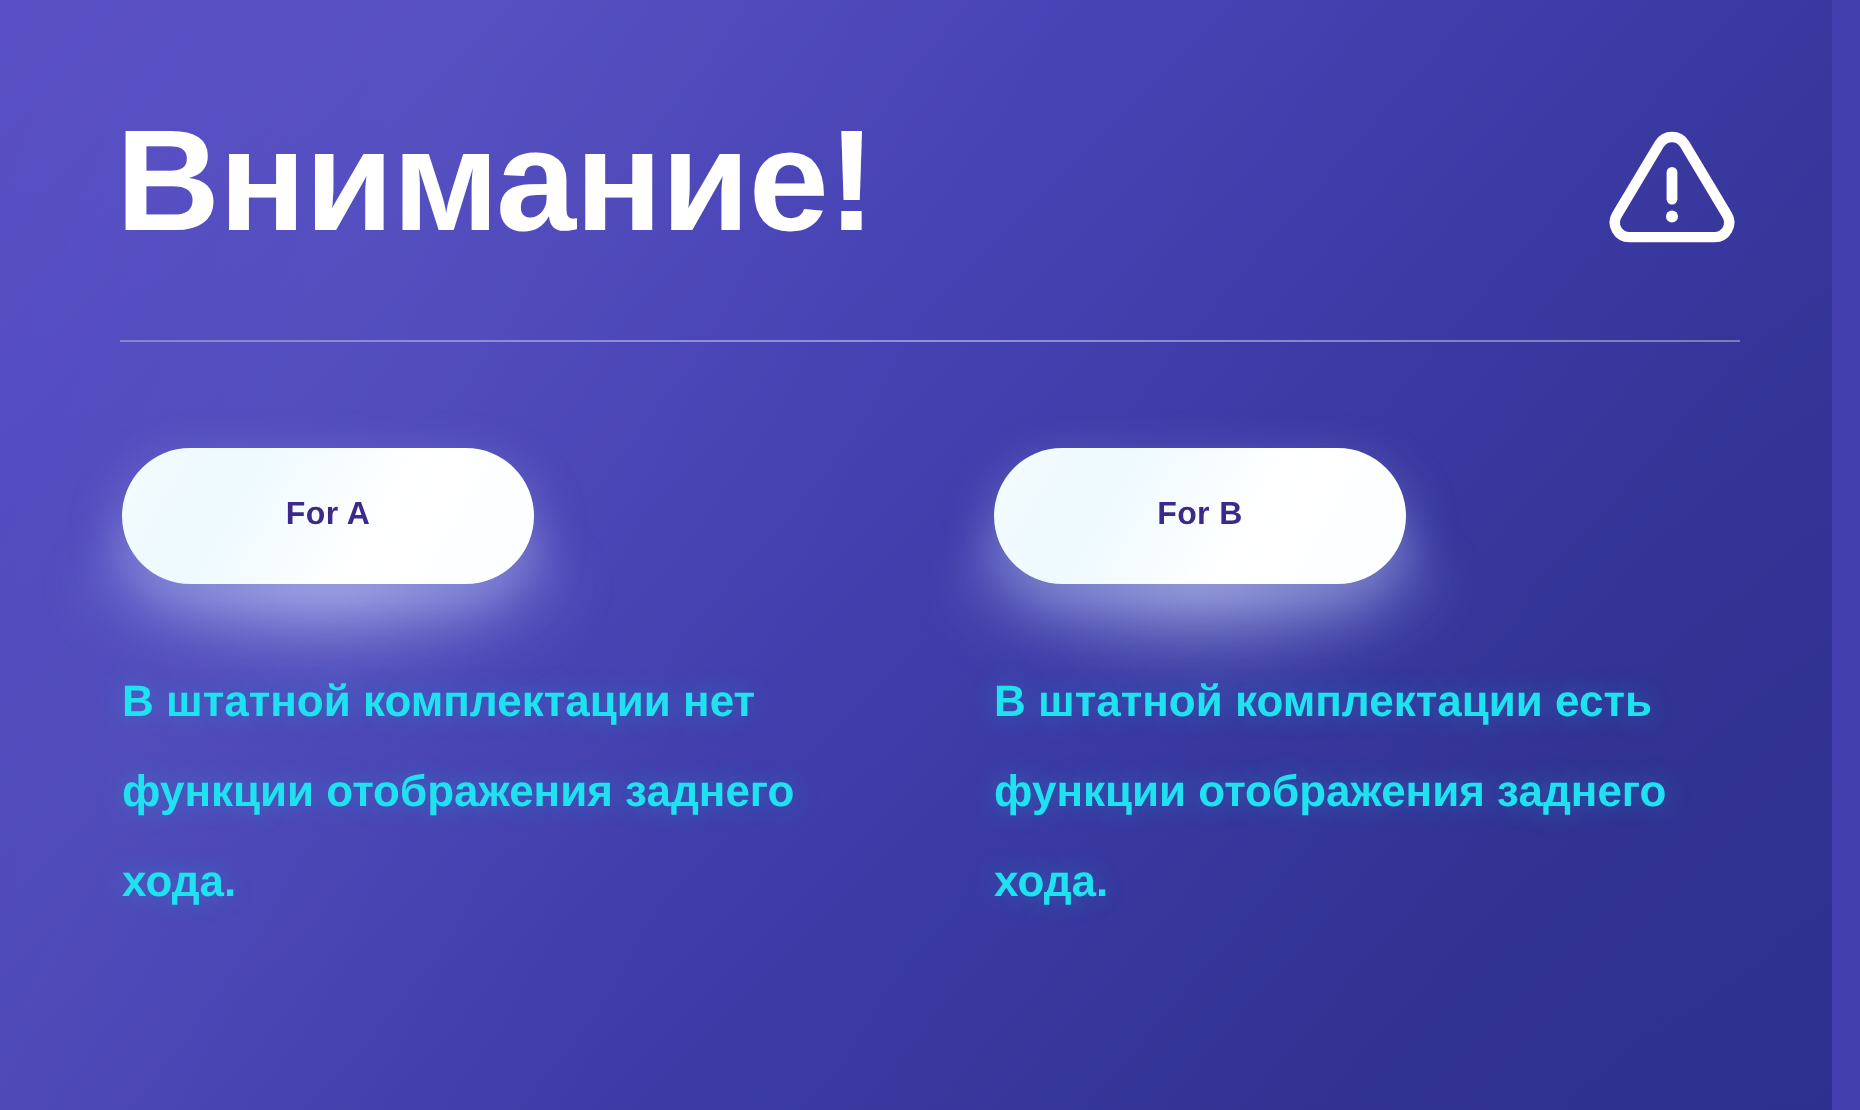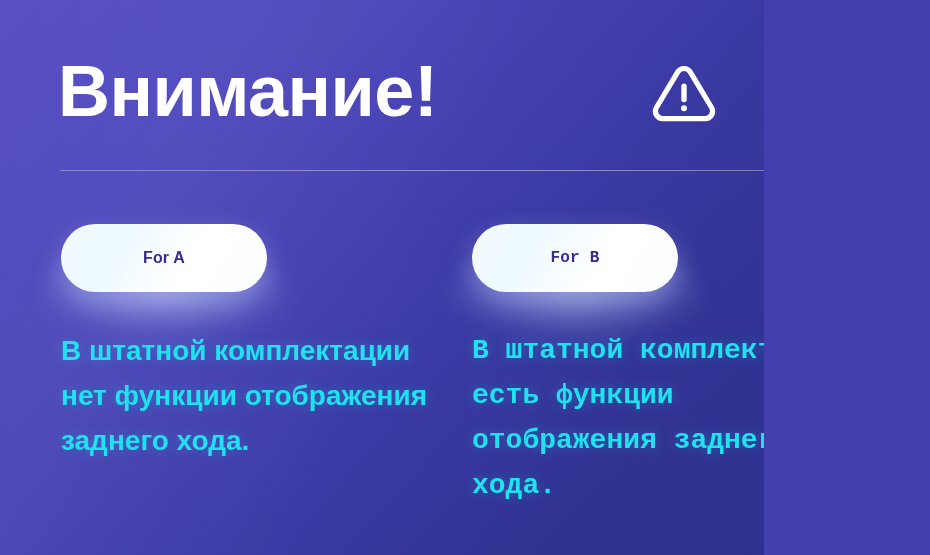--- a/index.html
+++ b/index.html
@@ -10,21 +10,21 @@
   body {
     width: 930px;
     height: 555px;
     overflow: hidden;
     font-family: "Liberation Sans", sans-serif;
     background: #433fae;
   }
 
   .slide {
     position: relative;
-    width: 764px;
+    width: 916px;
     height: 555px;
     overflow: hidden;
     background:
       linear-gradient(135deg,
         #5a4fc4 0%,
         #514ac0 16%,
         #4843b5 38%,
         #3c3ba6 60%,
         #343597 80%,
         #2e3190 100%);
@@ -97,21 +97,21 @@
     left: 0;
     top: 224px;
     width: 930px;
   }
   .column {
     position: absolute;
     top: 0;
     width: 400px;
   }
   .column.col-a { left: 61px; }
-  .column.col-b { left: 472px; font-family: Liberation Mono, monospace; }
+  .column.col-b { left: 497px; }
 
   .pill-wrap {
     position: relative;
     width: 206px;
     height: 68px;
   }
 
   
   .pill-glow {
     position: absolute;
@@ -155,21 +155,21 @@
     color: #3b2a8c;
     user-select: none;
   }
 
   .body-text {
     position: absolute;
     left: 0;
     top: 104px;
     width: 392px;
     margin: 0;
-    font-size: 28px;
+    font-size: 22px;
     line-height: 45px;
     font-weight: 700;
     color: #20e1f0;
     text-shadow: 0 0 14px rgba(32,225,240,0.28);
   }
 </style>
 </head>
 <body>
 
 <div class="slide">

